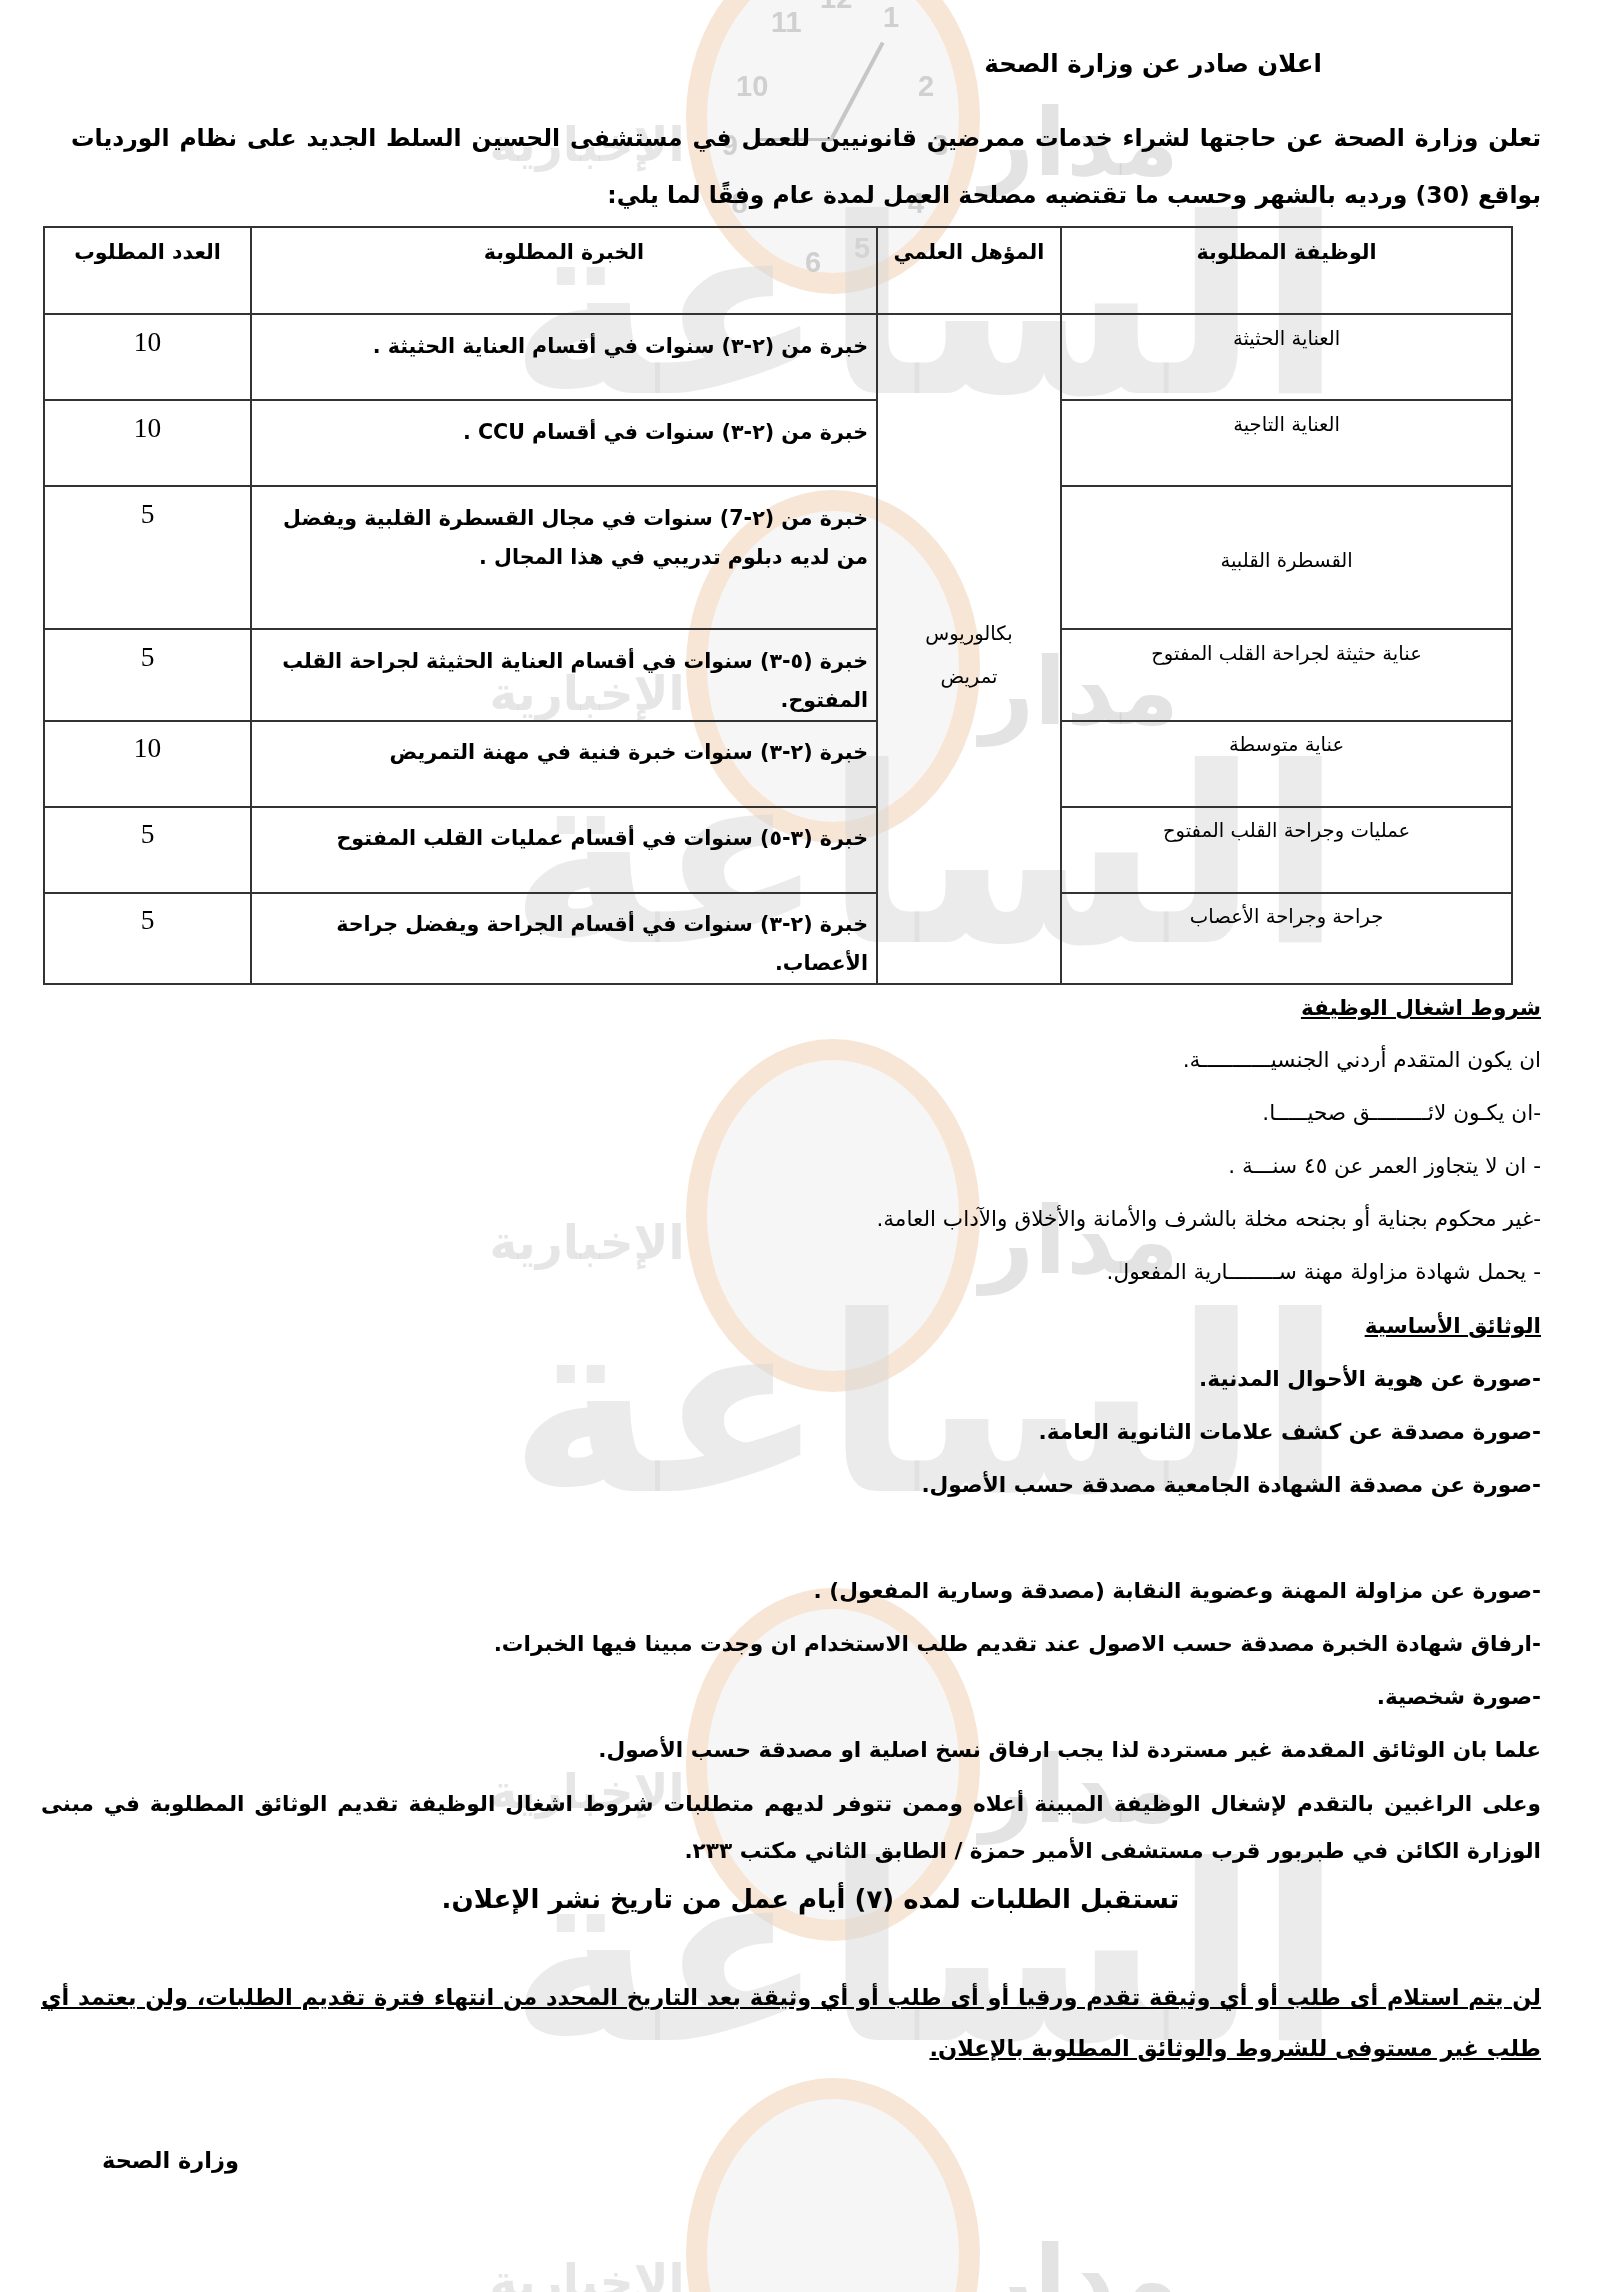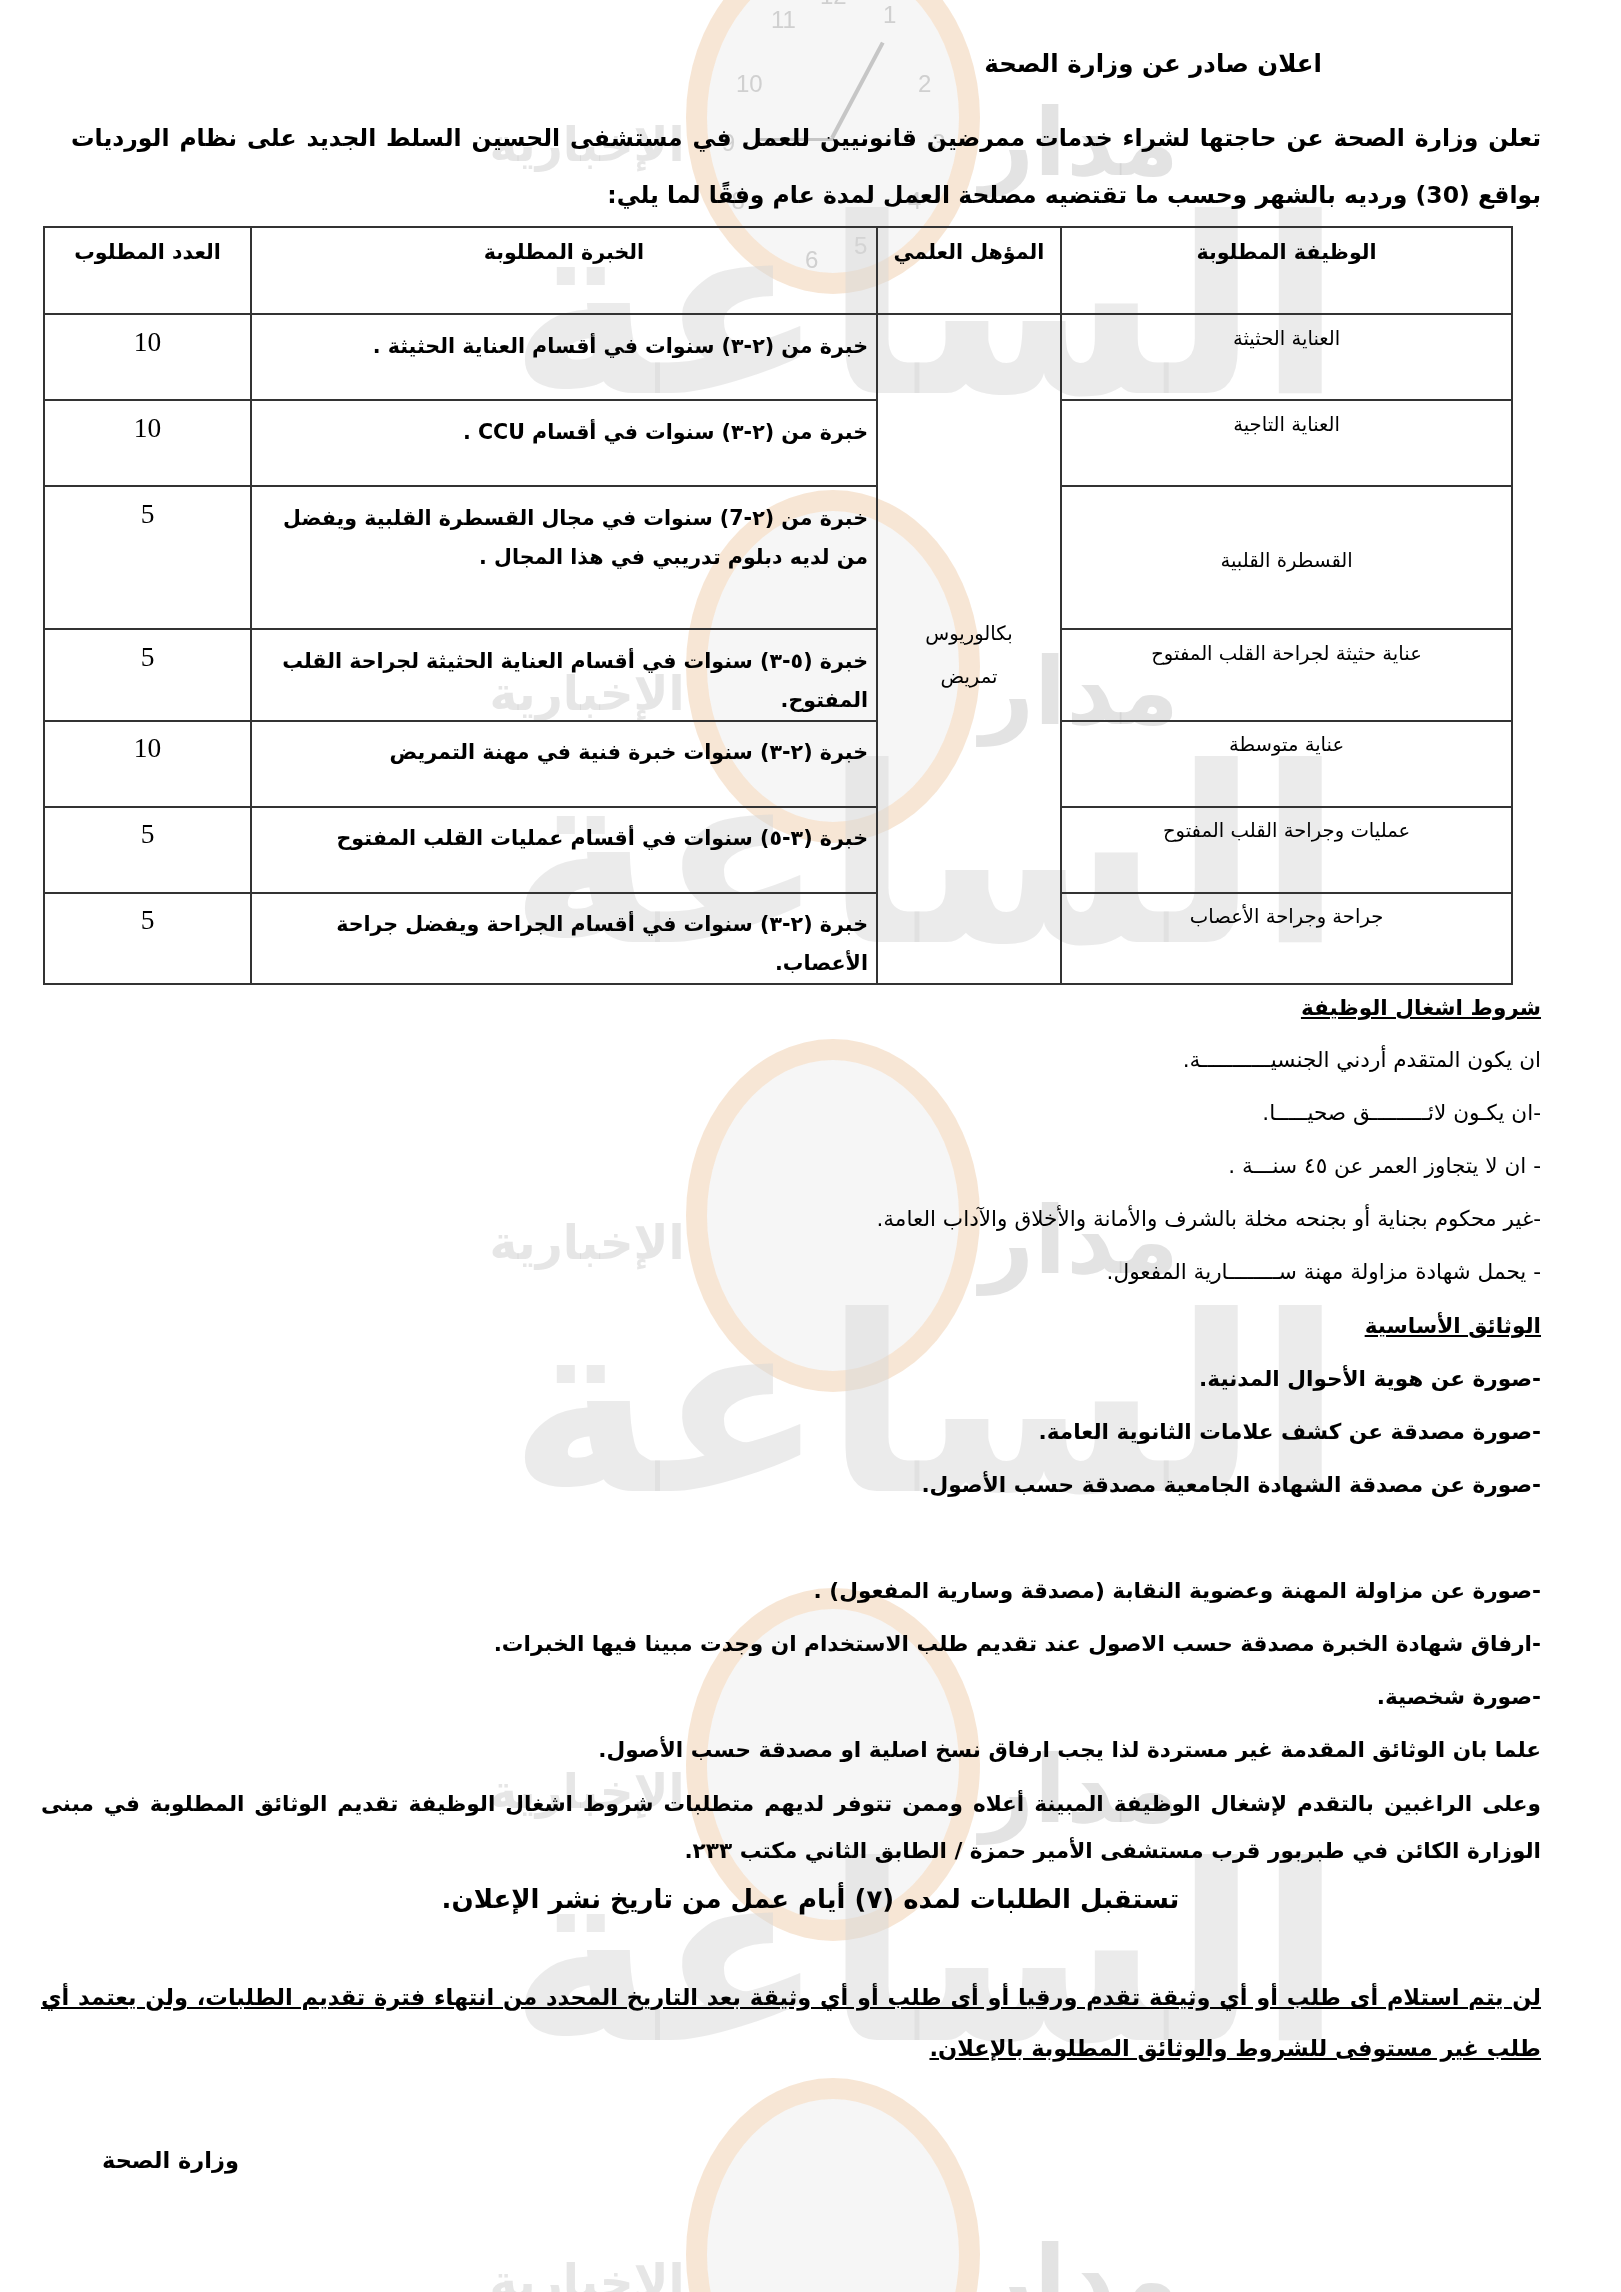--- a/index.html
+++ b/index.html
@@ -12,21 +12,21 @@
     position: absolute; width: 706px; height: 549px;
   }
   .wm .clock {
     position: absolute; left: 216px; top: 0; width: 294px; height: 353px;
     border-radius: 50%;
     border: 21.6px solid rgba(250, 190, 130, 0.28);
     background: rgba(235, 235, 235, 0.45);
     box-sizing: border-box;
   }
   .wm .clock .num {
-    position: absolute; font-size: 24px; font-weight: normal; color: rgba(170,170,170,0.5);
+    position: absolute; font-size: 29px; font-weight: bold; color: rgba(170,170,170,0.5);
   }
   .wm .clock .hand {
     position: absolute; background: rgba(150,150,150,0.5); transform-origin: left center;
   }
   .wm .madar {
     position: absolute; left: 510px; top: 147px; font-size: 94px; font-weight: bold;
     color: rgba(200,200,200,0.5); direction: rtl;
   }
   .wm .ikh {
     position: absolute; left: 19.6px; top: 176px; font-size: 47px; font-weight: bold;

